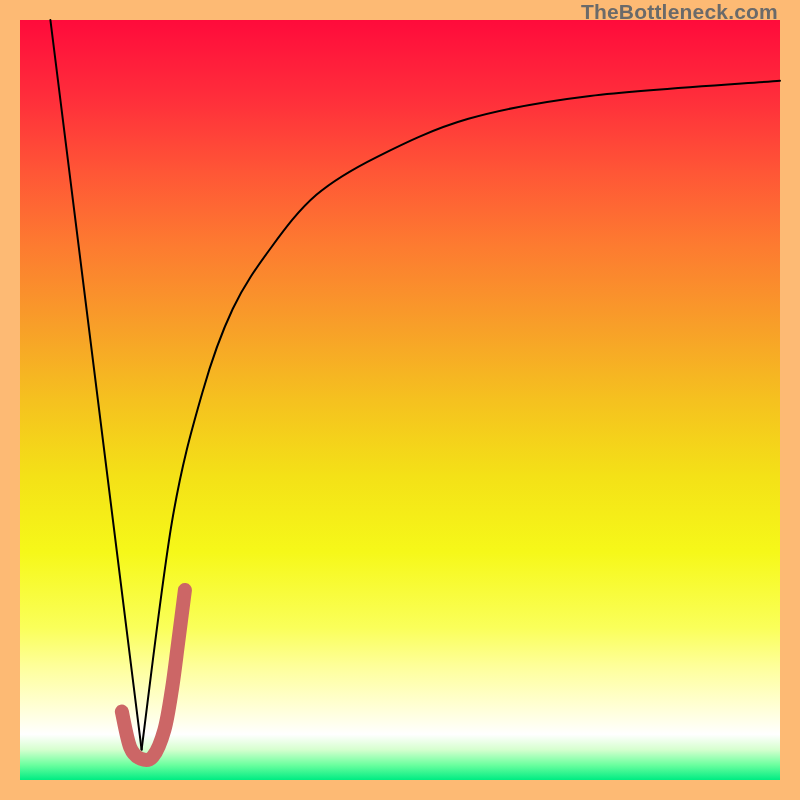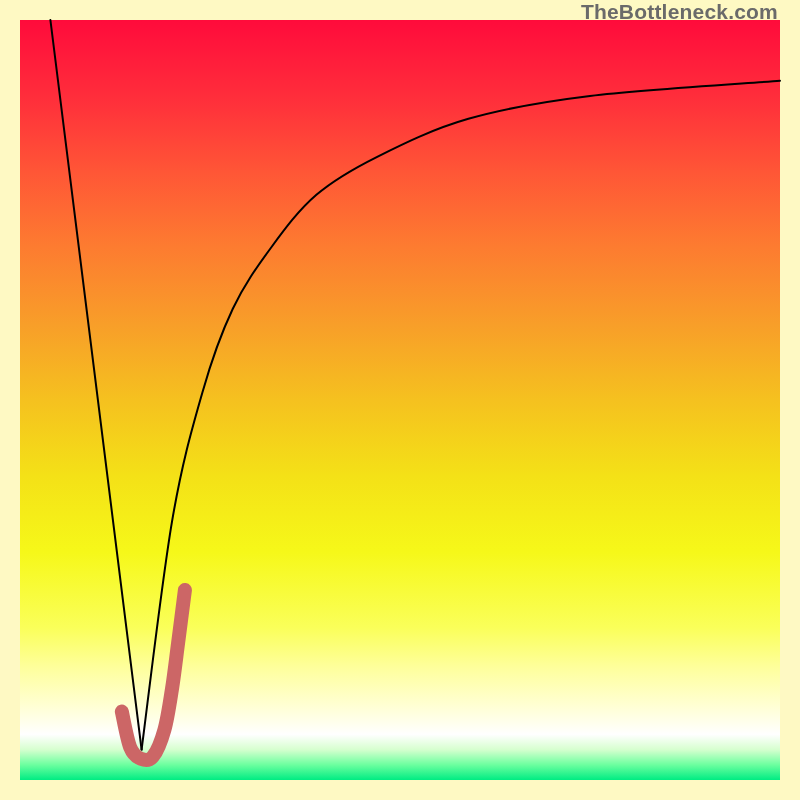--- a/index.html
+++ b/index.html
@@ -7,21 +7,21 @@
     padding: 0;
     width: 800px;
     height: 800px;
     background: #fff;
     overflow: hidden;
   }
   .outer {
     position: relative;
     width: 800px;
     height: 800px;
-    background: #fef9c3;
+    background: #fdba74;
   }
   .plot {
     position: absolute;
     left: 20px;
     top: 20px;
     width: 760px;
     height: 760px;
     background: linear-gradient(
       to bottom,
       #ff0b3b 0%,

